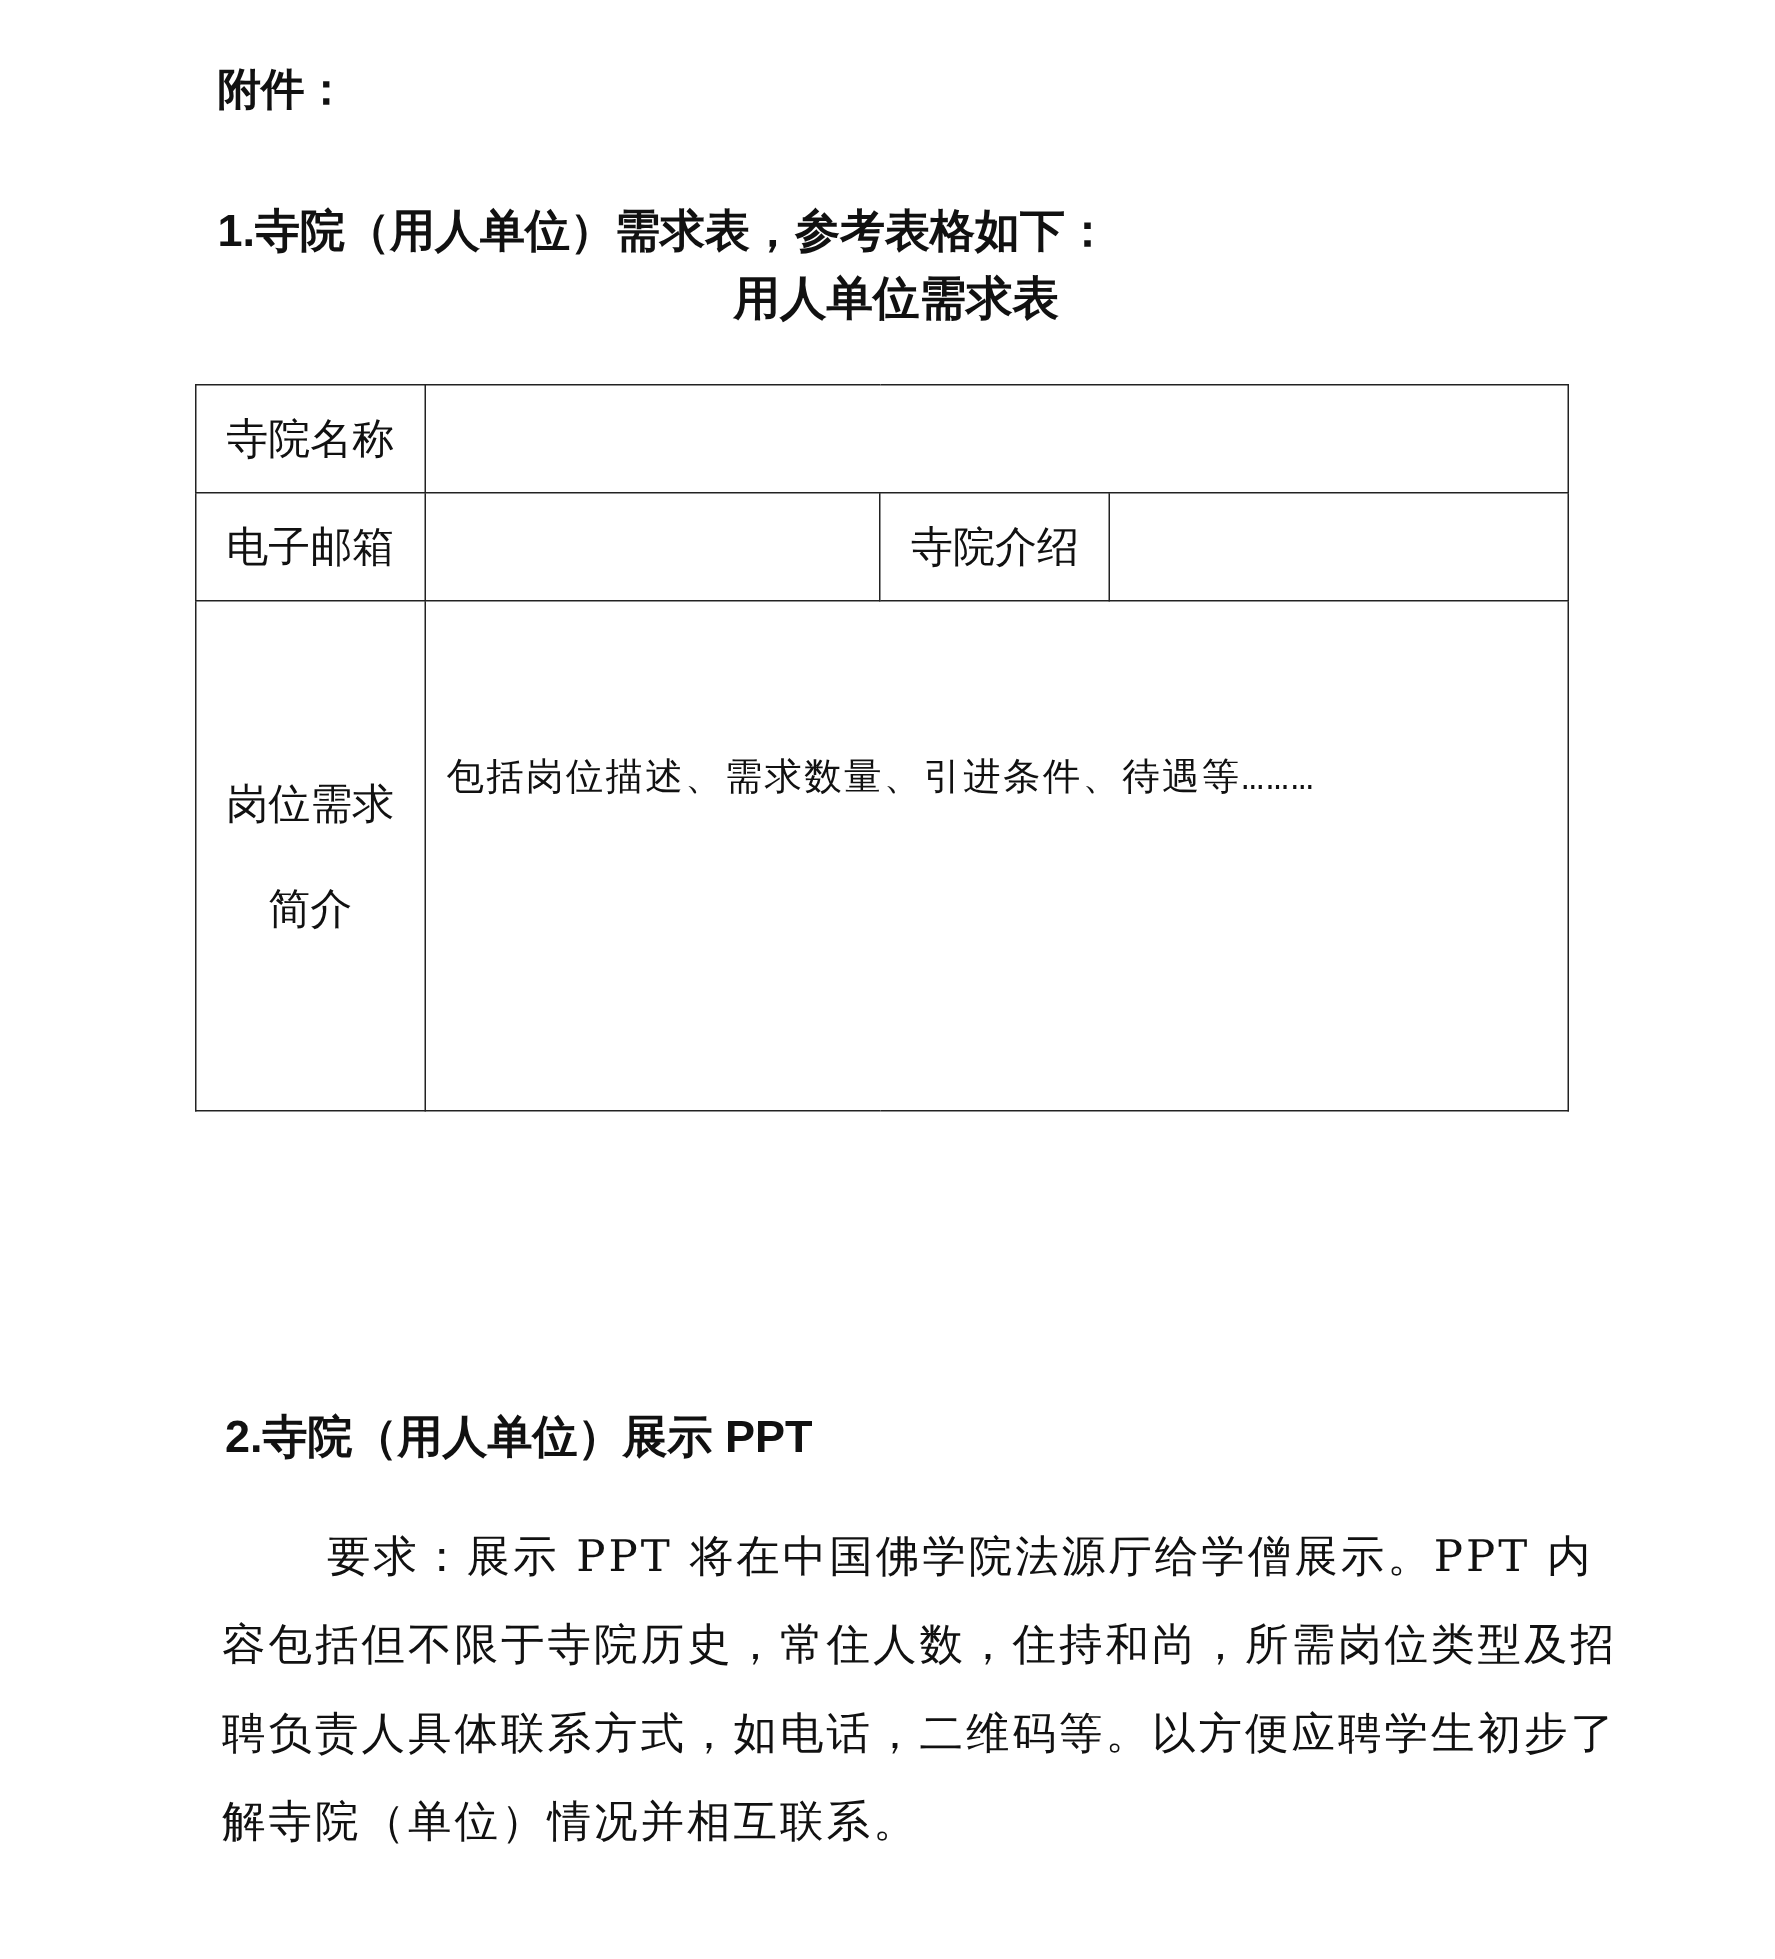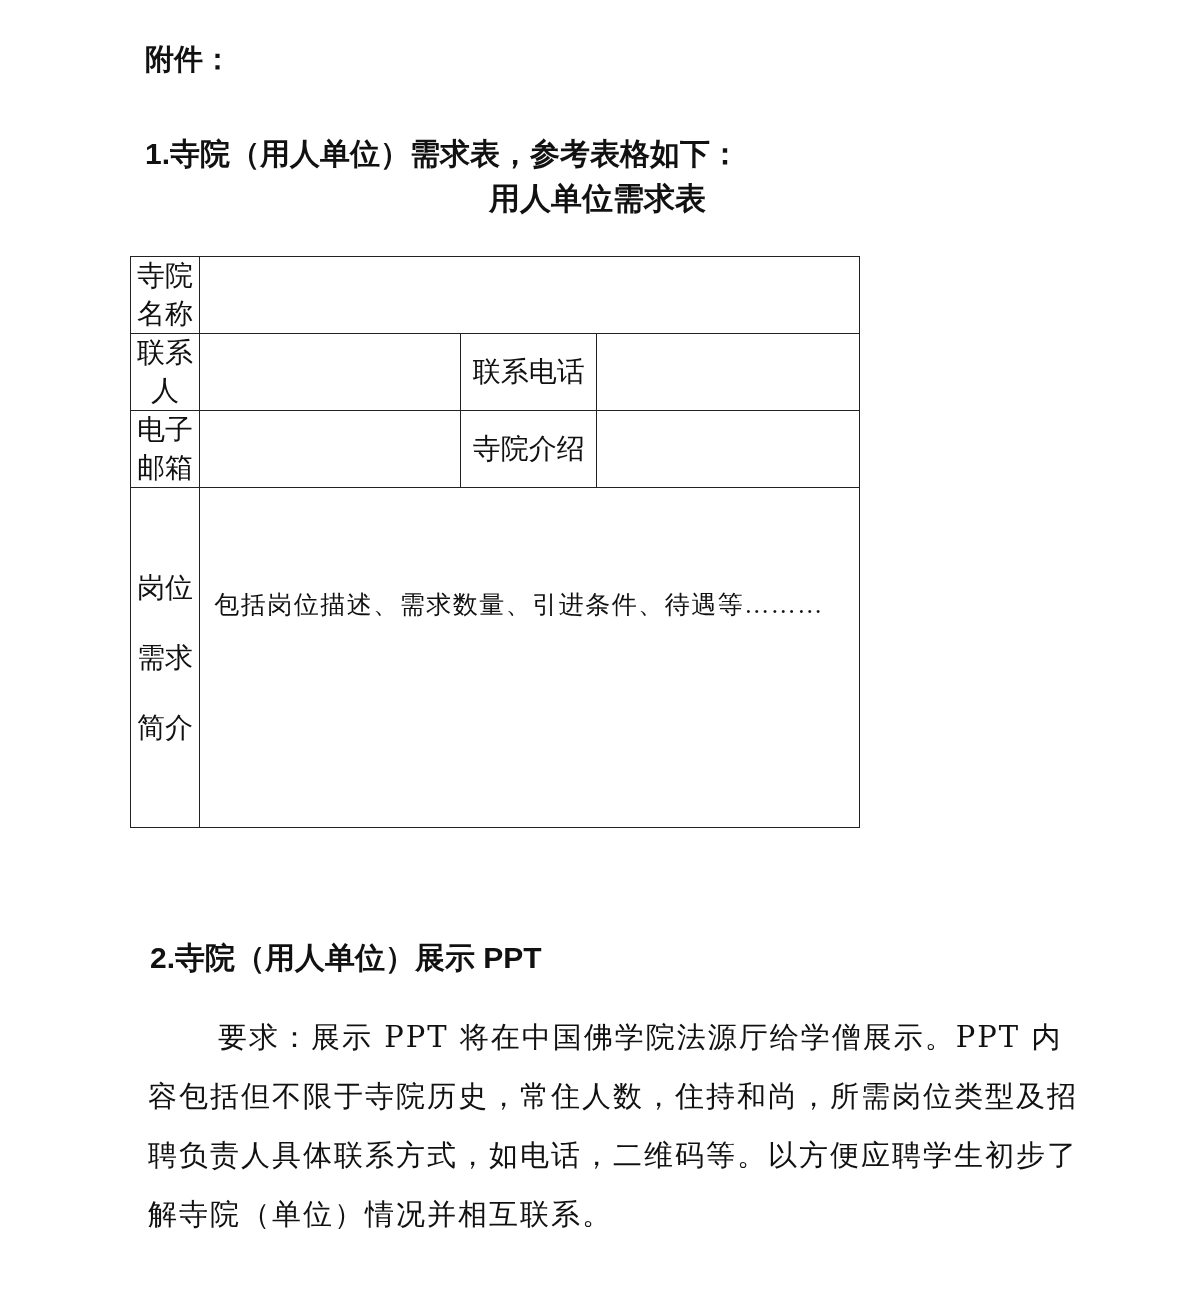--- a/index.html
+++ b/index.html
@@ -6,26 +6,26 @@
   body { width:1183px; height:1306px; position:relative; overflow:hidden; color:#111; }
   .abs { position:absolute; }
   .serif-bold { font-family: Liberation Sans, sans-serif; font-weight:bold; }
   .label-font { font-family: "DejaVu Sans", "Liberation Sans", sans-serif; }
   .body-font { font-family: "DejaVu Serif", "Liberation Serif", serif; }
 
   #attach { left:145px; top:40px; font-size:29px; }
   #h1 { left:145px; top:108px; font-size:30px; white-space:nowrap;margin-top:26px; }
   #tbltitle { left:489px; top:178px; font-size:31px; white-space:nowrap; }
 
-  table.req { position:absolute; left:130px; top:256px; border-collapse:collapse; width:730px; }
+  table.req { position:absolute; left:130px; top:256px; border-collapse:collapse; width:916px; }
   table.req td { border:1.5px solid #222; padding:0; font-size:28px; }
   table.req td.lbl { text-align:center; vertical-align:middle; }
   .r1 td, .r2 td, .r3 td, .r4 td { height:71px; }
   .r5 td { height:339px; }
-  .hint { font-family:Liberation Serif, serif; font-size:25px; letter-spacing:1.5px; position:relative; top:-54px; left:14px; white-space:nowrap; }
+  .hint { font-family:Liberation Mono, monospace; font-size:25px; letter-spacing:1.5px; position:relative; top:-54px; left:14px; white-space:nowrap; }
 
   #h2 { left:150px; top:938px; font-size:30px; white-space:nowrap; }
   #para { left:148px; top:1008px; width:945px; font-size:29px; line-height:59px; letter-spacing:2px; }
   #para .indent { display:inline-block; width:70px; }
 </style>
 </head>
 <body>
 
 <div id="attach" class="abs serif-bold">附件：</div>
 <div id="h1" class="abs serif-bold">1.寺院（用人单位）需求表，参考表格如下：</div>
@@ -36,26 +36,20 @@
     <col style="width:153px">
       <col style="width:304px">
       <col style="width:153px">
       <col style="width:306px">
   </colgroup>
   <tbody>
       <tr class="r1">
     <td class="lbl">寺院名称</td>
     <td colspan="3"></td>
   </tr>
-  <tr class="r3">
-    <td class="lbl">联系人</td>
-    <td></td>
-    <td class="lbl">联系电话</td>
-    <td></td>
-  </tr>
   <tr class="r4">
     <td class="lbl">电子邮箱</td>
     <td></td>
     <td class="lbl">寺院介绍</td>
     <td></td>
   </tr>
   <tr class="r5">
     <td class="lbl">
       <div style="line-height:70px;">岗位需求</div>
       <div style="line-height:70px;">简介</div>

